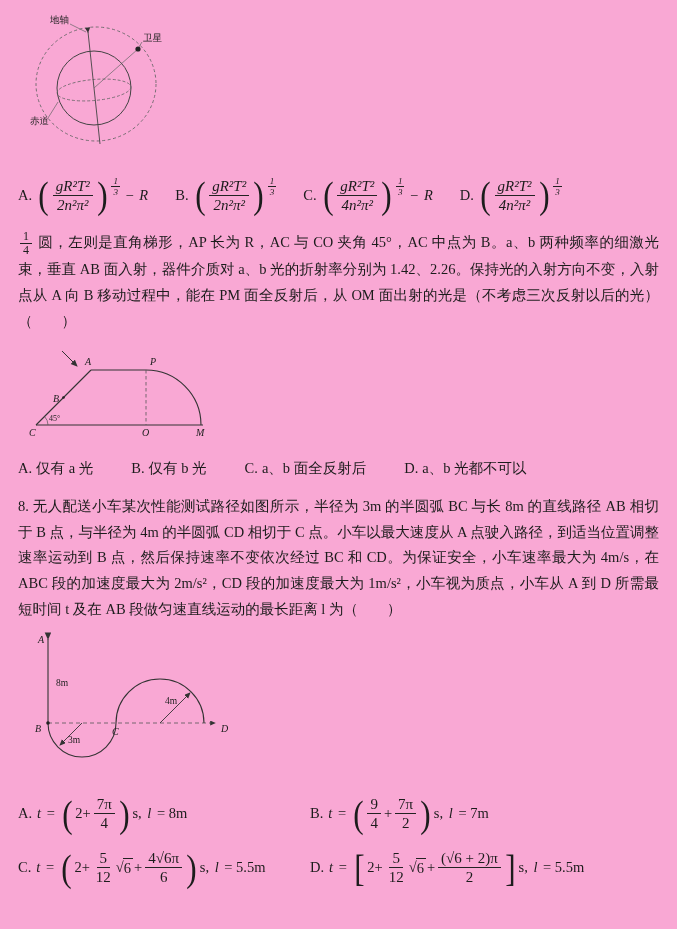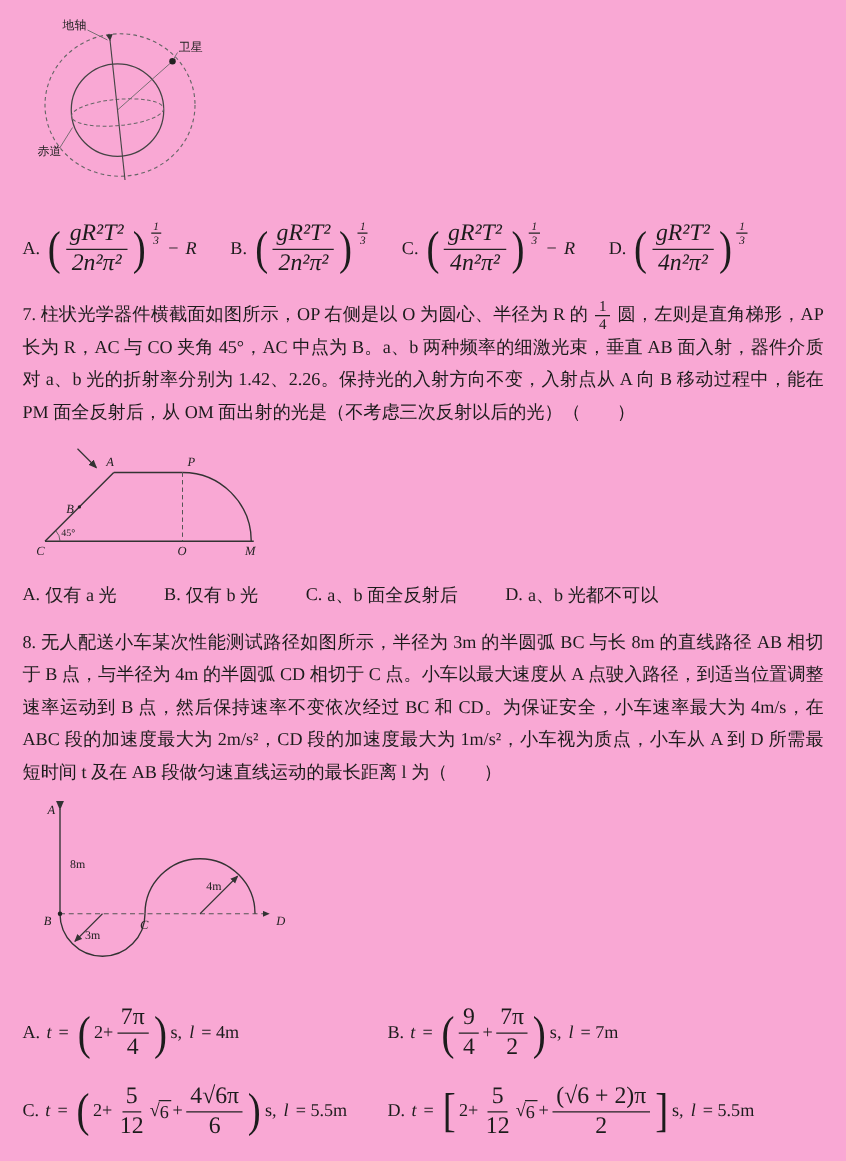--- a/index.html
+++ b/index.html
@@ -21,21 +21,21 @@
   .opt{display:inline-flex;align-items:center;font-size:14.5px;}
   .opt-label{margin-right:4px;white-space:pre;}
   .q7-opts{column-gap:38px;margin:14px 0 4px 0;}
   .q8-opts{display:grid;grid-template-columns:292px 1fr;row-gap:16px;margin:24px 0 8px 0;}
 
   
   .formula{display:inline-flex;align-items:center;font-family:"Liberation Serif","DejaVu Serif",serif;font-size:14.5px;vertical-align:middle;}
   .m-txt{white-space:pre;padding:0 1px;}
   .m-var{font-style:italic;padding:0 1px;white-space:pre;}
   .m-par{font-size:38px;line-height:1;font-weight:400;padding:0 1px;transform:scaleX(.82);}
-  .m-frac{display:inline-flex;flex-direction:column;align-items:center;margin:0 2px;line-height:1.2;font-size:19px;}
+  .m-frac{display:inline-flex;flex-direction:column;align-items:center;margin:0 2px;line-height:1.2;font-size:15px;}
   .m-frac .n{border-bottom:1px solid #222;padding:0 3px;display:block;text-align:center;}
   .m-frac .d{padding:0 3px;display:block;text-align:center;}
   .it .m-frac{font-style:italic;}
   .m-supfrac{font-size:9px;align-self:flex-start;margin:0 0 0 1px;line-height:1.15;font-style:normal;}
   .m-supfrac .n{padding:0 2px;}
   .m-sqrt{display:inline-flex;align-items:flex-start;line-height:1.25;}
   .m-sqrt .rad{margin-right:-1px;}
   .m-sqrt .rd{border-top:1px solid #222;padding:0 2px 0 1px;}
   .formula.inline .m-frac{font-size:12px;line-height:1.1;vertical-align:middle;}
 </style>
@@ -125,21 +125,20 @@
           <span class="m-par">)</span>
           <span class="m-frac m-supfrac">
             <span class="n">1</span>
             <span class="d">3</span>
           </span>
         </span>
     </div>
   </div>
 
   <p class="stem">
-    <span>7. 柱状光学器件横截面如图所示，OP 右侧是以 O 为圆心、半径为 R 的</span>
     <span class="formula inline">
         <span class="m-frac">
           <span class="n">1</span>
           <span class="d">4</span>
         </span>
       </span>
     <span>圆，左则是直角梯形，AP 长为 R，AC 与 CO 夹角 45°，AC 中点为 B。a、b 两种频率的细激光束，垂直 AB 面入射，器件介质对 a、b 光的折射率分别为 1.42、2.26。保持光的入射方向不变，入射点从 A 向 B 移动过程中，能在 PM 面全反射后，从 OM 面出射的光是（不考虑三次反射以后的光）（　　）</span>
   </p>
 
   <svg class="fig fig-optics" width="210" height="100" viewBox="0 0 210 100">
@@ -218,21 +217,21 @@
           <span class="m-txt"> = </span>
           <span class="m-par">(</span>
           <span class="m-txt">2+</span>
           <span class="m-frac">
             <span class="n">7π</span>
             <span class="d">4</span>
           </span>
           <span class="m-par">)</span>
           <span class="m-txt">s, </span>
           <span class="m-var">l</span>
-          <span class="m-txt"> = 4m</span>
+          <span class="m-txt"> = 8m</span>
         </span>
     </div>
     <div class="opt">
       <span class="opt-label">B.</span>
       <span class="formula">
           <span class="m-var">t</span>
           <span class="m-txt"> = </span>
           <span class="m-par">(</span>
           <span class="m-frac">
             <span class="n">9</span>

